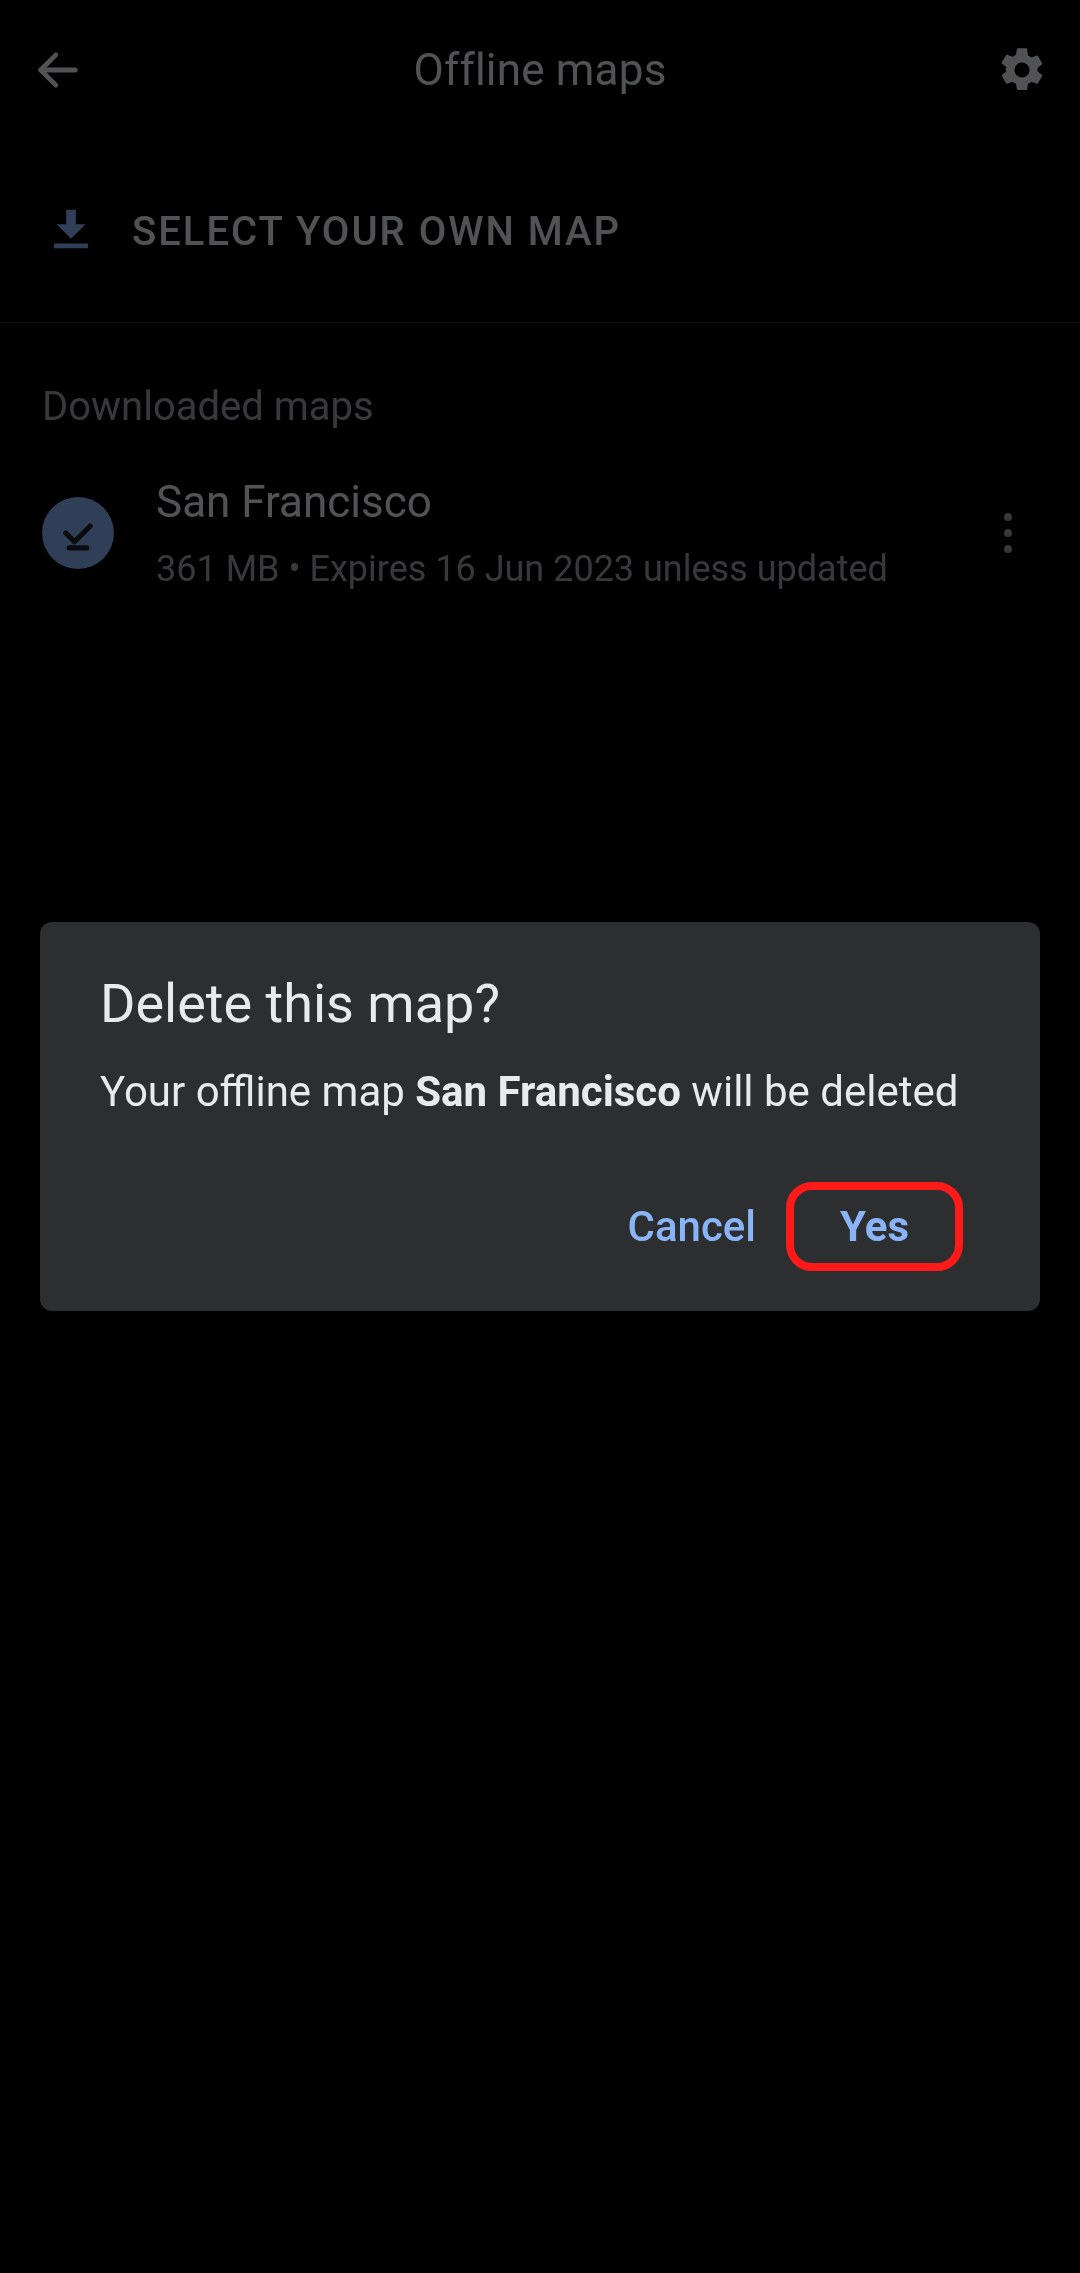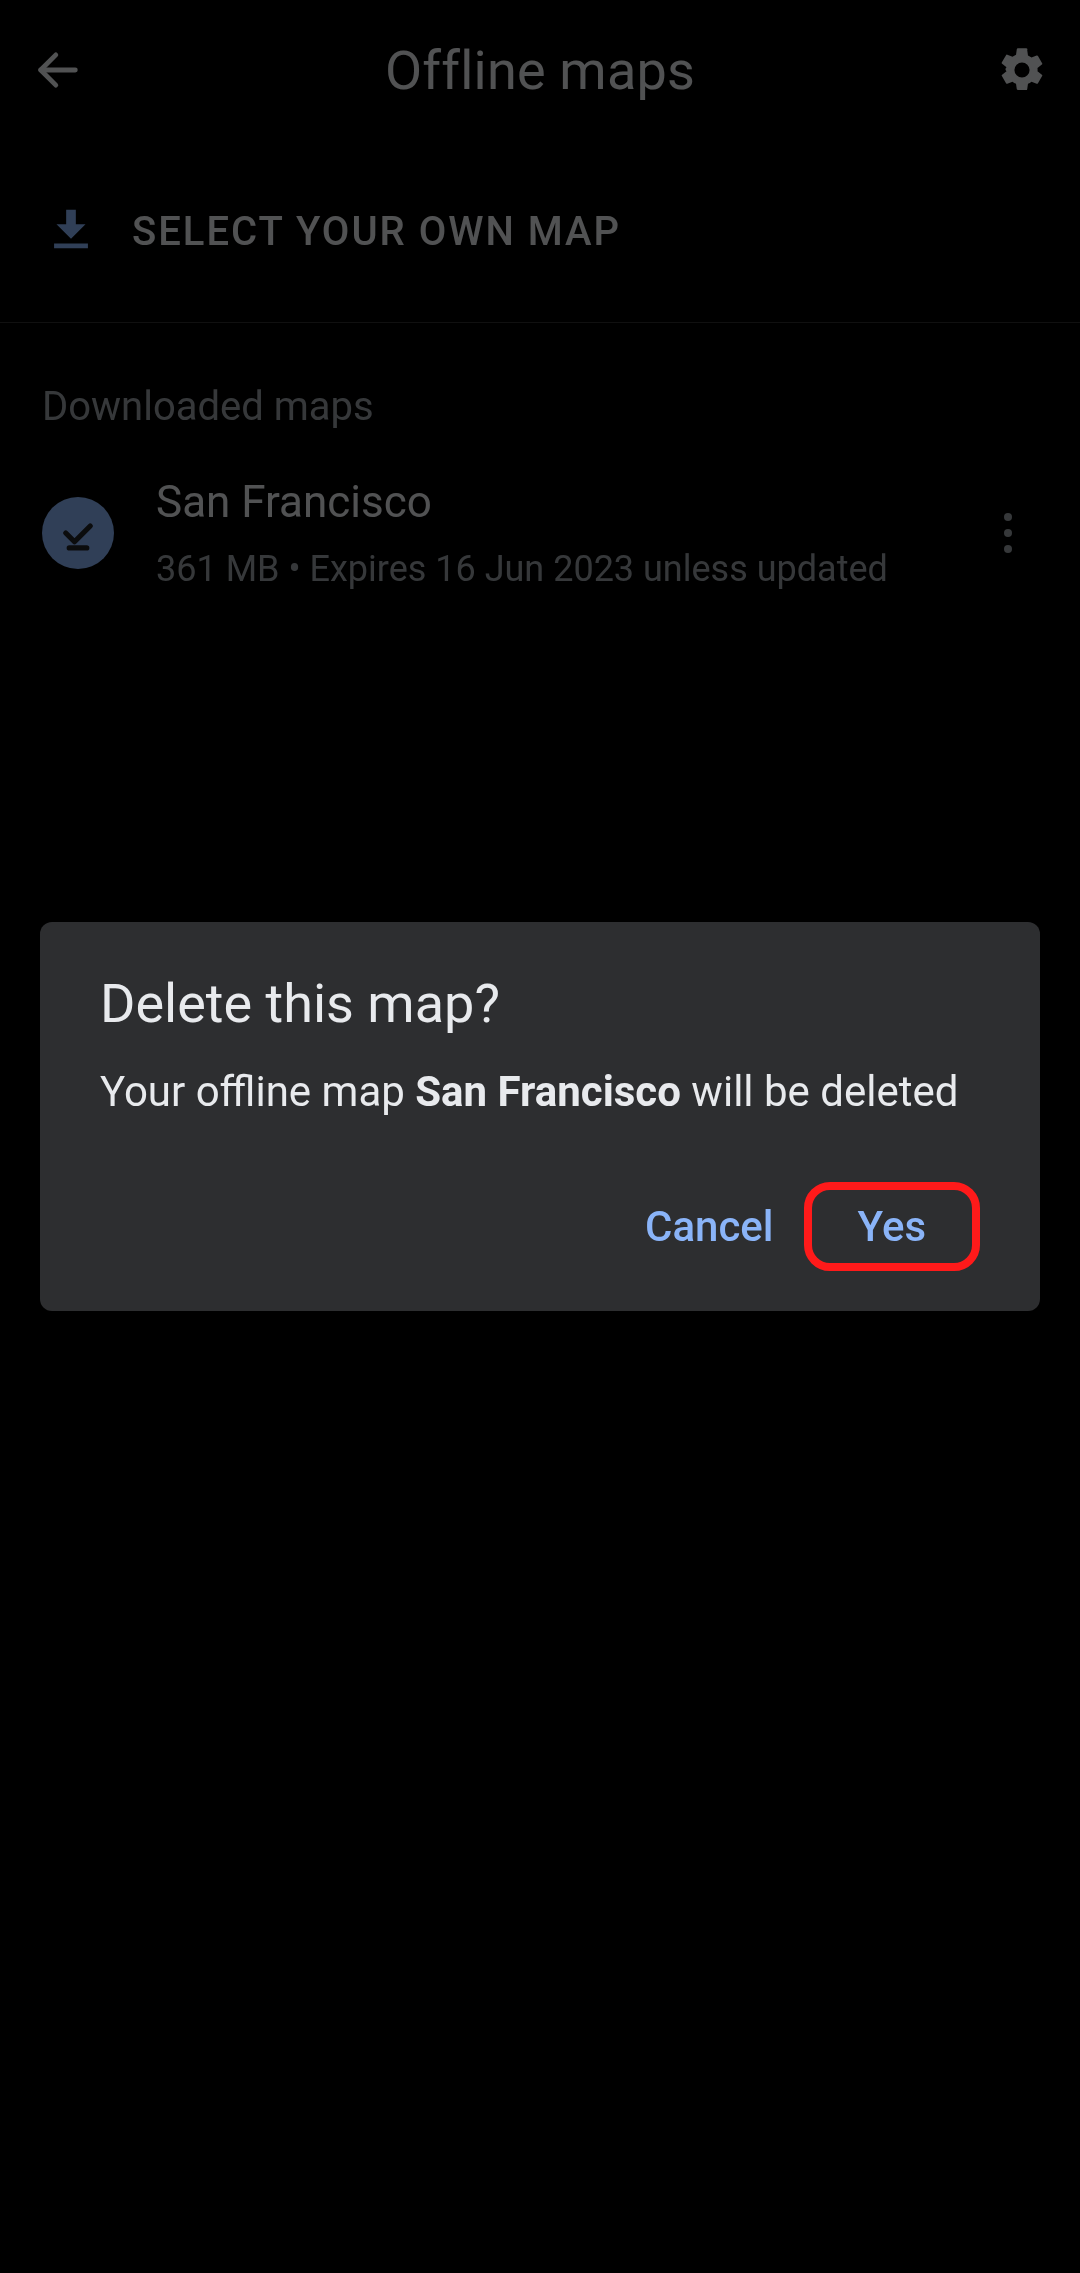--- a/index.html
+++ b/index.html
@@ -23,21 +23,21 @@
       padding: 0 28px;
     }
     .back-arrow {
       width: 60px; height: 60px;
       display: flex; align-items: center; justify-content: center;
       color: #e8eaed;
     }
     .title {
       flex: 1;
       text-align: center;
-      font-size: 54px;
+      font-size: 44px;
       font-weight: 400;
       color: #e8eaed;
       letter-spacing: 0.2px;
     }
     .gear {
       width: 60px; height: 60px;
       display: flex; align-items: center; justify-content: center;
       color: #e8eaed;
     }
     .select-row {
@@ -82,21 +82,21 @@
     .overflow .dot { width: 8px; height: 8px; border-radius: 50%; background: #9aa0a6; }
 
     
     .dialog {
       position: absolute;
       left: 40px;
       right: 40px;
       top: 922px;
       background: #2d2e30;
       border-radius: 12px;
-      padding: 50px 60px 40px 60px;
+      padding: 50px 77px 40px 60px;
       color: #e8eaed;
       box-shadow: 0 20px 60px rgba(0,0,0,0.6);
     }
     .dialog-title {
       font-size: 54px;
       font-weight: 400;
       margin-bottom: 30px;
     }
     .dialog-message {
       font-size: 42px;
@@ -113,20 +113,21 @@
       font-size: 42px;
       color: #8ab4f8;
       padding: 18px 30px;
       border-radius: 12px;
       font-weight: 500;
     }
     .yes-highlight {
       border: 8px solid #ff1a1a;
       border-radius: 26px;
       padding: 12px 46px;
+      font-weight: bold;
     }
   </style>
 </head>
 <body>
 
 <div class="dimmed-bg">
   <div class="topbar">
     <div class="back-arrow">
       <svg width="52" height="52" viewBox="0 0 24 24" fill="none" stroke="currentColor" stroke-width="2.2" stroke-linecap="round" stroke-linejoin="round">
           <line x1="20" y1="12" x2="4" y2="12"></line>

